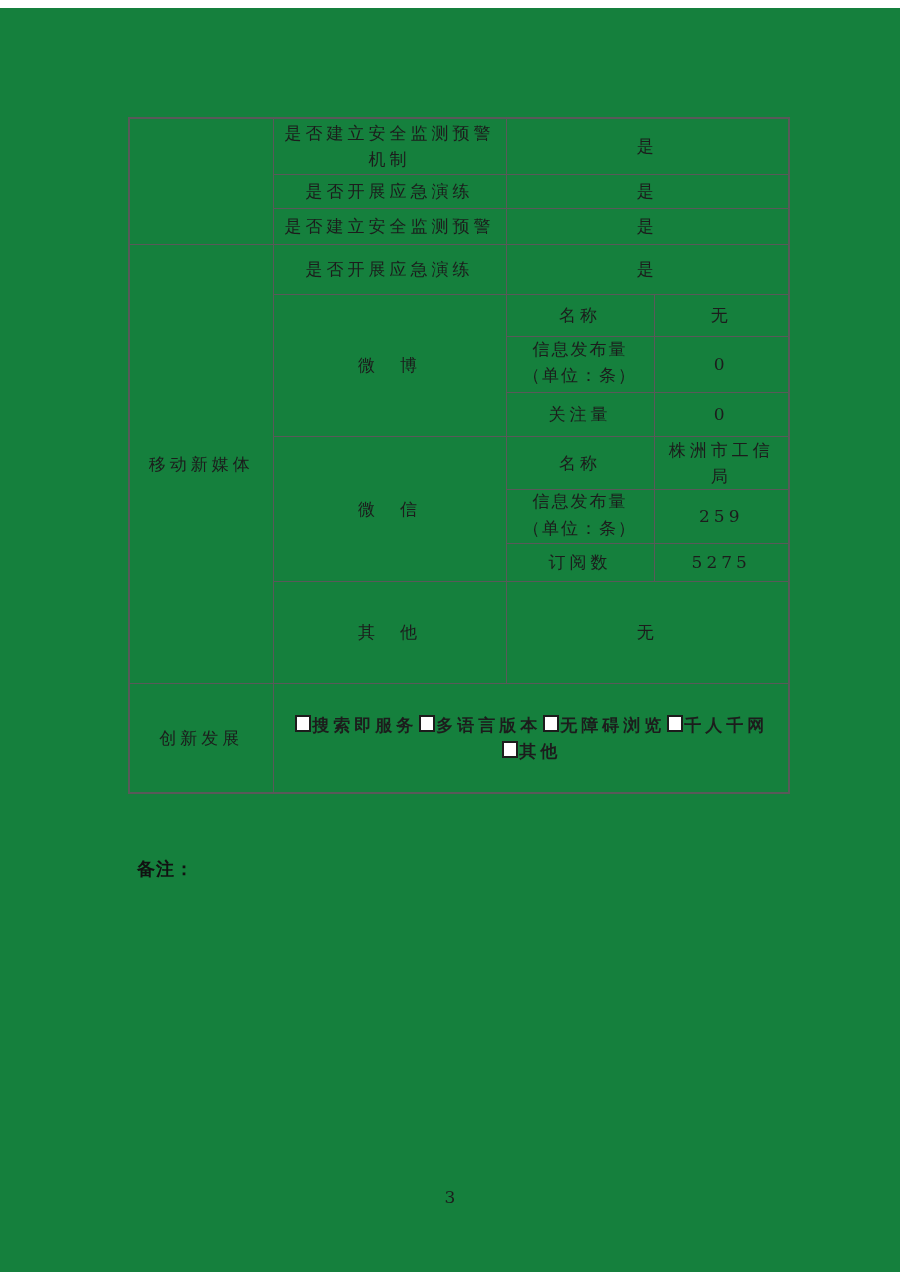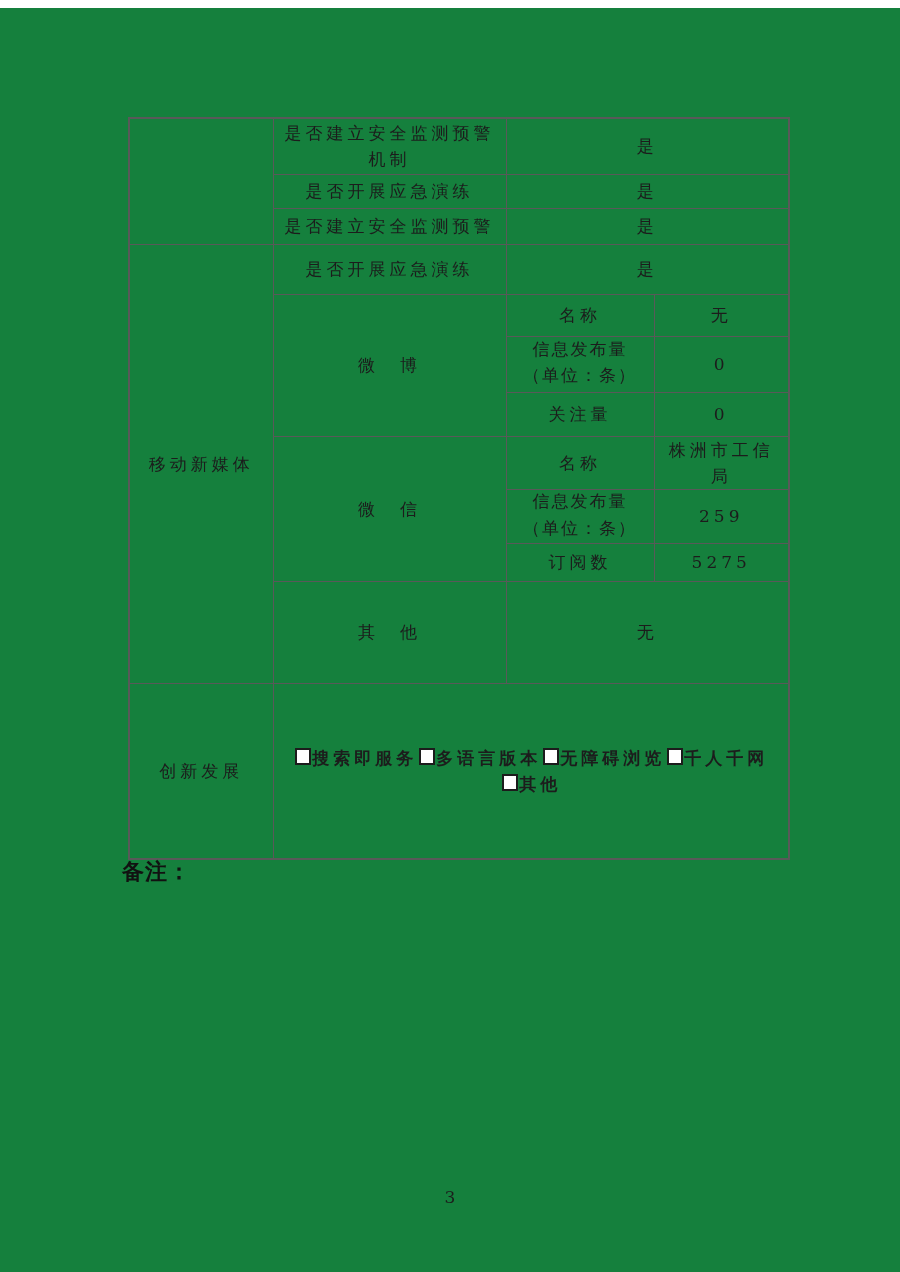--- a/index.html
+++ b/index.html
@@ -57,25 +57,25 @@
     border: 2px solid #1c1c1c;
     vertical-align: -1px;
     margin: 0 1px 0 2px;
     background: #ffffff;
   }
   .option {
     white-space: nowrap;
   }
   .notes {
     position: absolute;
-    left: 122px;
+    left: 137px;
     top: 849px;
     font-family: "Liberation Sans", "DejaVu Sans", sans-serif;
     font-weight: bold;
-    font-size: 22px;
+    font-size: 18px;
     letter-spacing: 1px;
     color: #111111;
   }
   .page-number {
     position: absolute;
     left: 0;
     top: 1179px;
     width: 900px;
     text-align: center;
     font-size: 17px;
@@ -151,21 +151,21 @@
     <tr style="height:38px">
       <td>订阅数</td>
       <td class="value-cell">5275</td>
     </tr>
 
     <tr style="height:102px">
       <td>其　他</td>
       <td colspan="2" class="value-cell">无</td>
     </tr>
 
-    <tr style="height:176px">
+    <tr style="height:110px">
       <td>创新发展</td>
       <td colspan="3" class="options-cell">
         <span class="option"><span class="cb"></span><span>搜索即服务</span></span><span class="option"><span class="cb"></span><span>多语言版本</span></span><span class="option"><span class="cb"></span><span>无障碍浏览</span></span><span class="option"><span class="cb"></span><span>千人千网</span></span><span class="option"><span class="cb"></span><span>其他</span></span>
       </td>
     </tr>
   </tbody>
     </table>
 
   <div class="notes">备注：</div>
 

